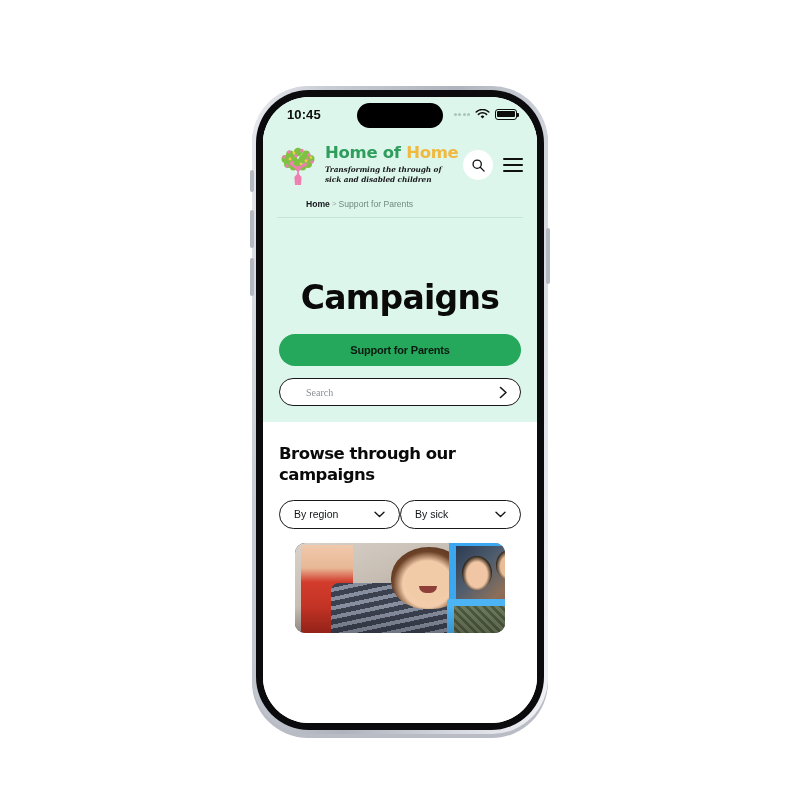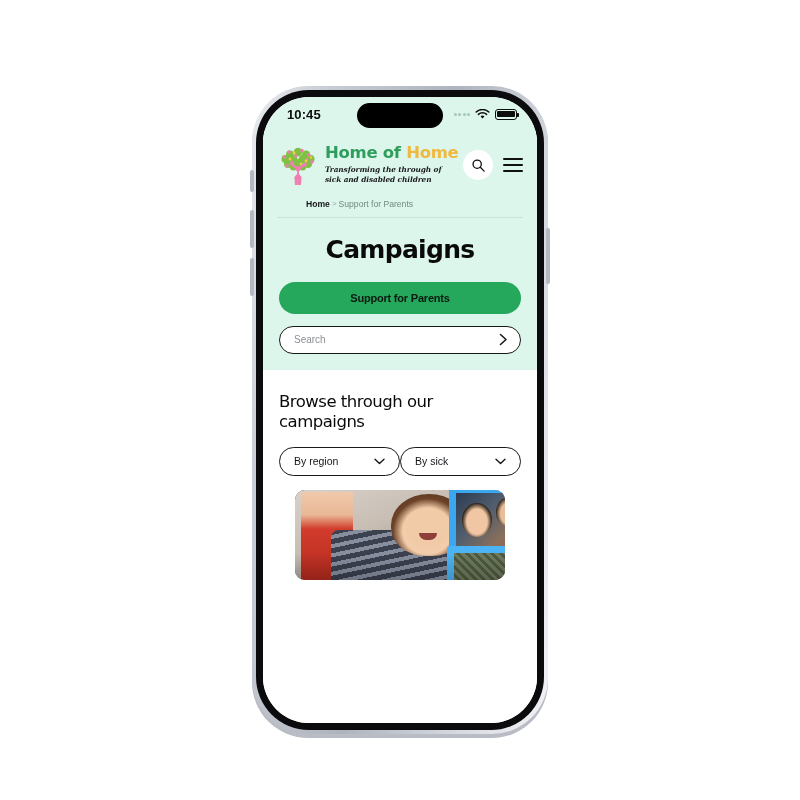--- a/index.html
+++ b/index.html
@@ -122,22 +122,22 @@
   .bc-sep { color: #93a99f; font-size: 8px; }
   .bc-cur { color: #6f8a80; }
   .bc-rule {
     margin: 8px 14px 0 14px; height: 1px; background: #c5e5d6;
   }
 
   
   .hero { padding: 18px 16px 0 16px; text-align: center; }
   .hero h1 {
     font-family: "DejaVu Sans", sans-serif;
-    font-size: 25px; font-weight: 700; color: #0a0a0a;
-    letter-spacing: -0.7px; line-height: 1.1;
+    font-size: 33px; font-weight: 700; color: #0a0a0a;
+    letter-spacing: -0.7px; line-height: 1.1; margin-top: 44px;
   }
   .hero p {
     margin-top: 10px;
     font-size: 10.6px; line-height: 1.47; color: #1d2024;
     letter-spacing: -0.15px;
   }
 
   
   .ctas { padding: 18px 16px 0 16px; display: flex; flex-direction: column; gap: 8px; }
   .btn-green {
@@ -148,31 +148,31 @@
     border: none; cursor: pointer;
   }
   .search-field {
     margin: 12px 16px 0 16px; height: 28px;
     border: 1.6px solid #17181a; border-radius: 16px;
     background: #fff; display: flex; align-items: center;
     padding: 0 12px 0 14px;
   }
   .search-field input {
     flex: 1; border: none; outline: none; background: transparent;
-    font-family: Liberation Sans, sans-serif;
-    font-size: 10px; color: #2b2f33;
+    font-family: Liberation Serif, serif;
+    font-size: 10px; color: #2b2f33; margin-left: 12px;
   }
   .search-field input::placeholder { color: #8a9096; }
   .chev-right { color: #17181a; font-size: 12px; line-height: 1; }
 
   
   .browse { background:#fff; padding: 22px 16px 0 16px; }
   .browse h2 {
     font-family: "DejaVu Sans", sans-serif;
-    font-size: 16.5px; font-weight: 400; color: #0a0a0a;
+    font-size: 16.5px; font-weight: 700; color: #0a0a0a;
     line-height: 1.25; letter-spacing: -0.5px;
   }
   .filters { display: flex; gap: 0; margin-top: 14px; }
   .pill {
     flex: 1; height: 29px; border: 1.5px solid #17181a; border-radius: 16px;
     background: #fff; display: flex; align-items: center;
     padding: 0 14px; cursor: pointer;
   }
   .pill .pill-label { font-size: 10.5px; color: #121417; }
   .pill .chev-down { margin-left: auto; color: #17181a; display:flex; }

